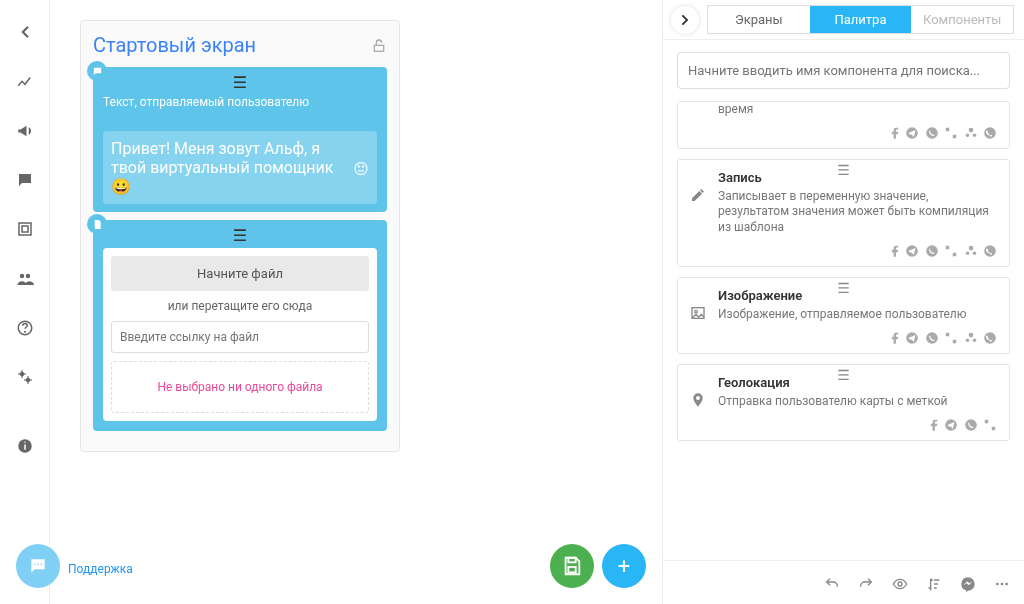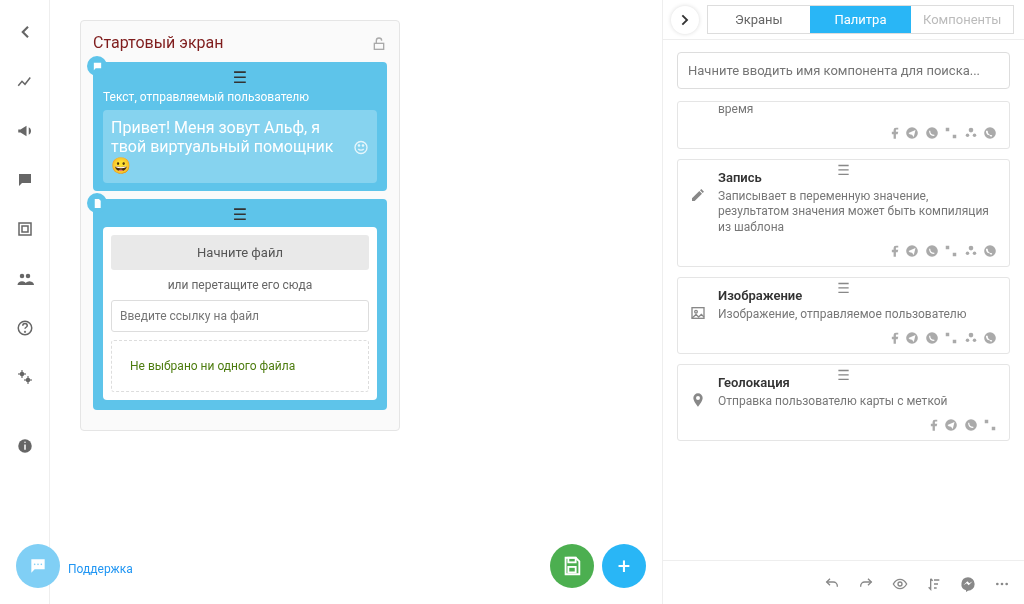--- a/index.html
+++ b/index.html
@@ -2,33 +2,33 @@
 <html><head>
 <meta charset="utf-8">
 <style>
 *{box-sizing:border-box;margin:0;padding:0;font-family:-apple-system,BlinkMacSystemFont,"Segoe UI",Roboto,sans-serif}
 body{width:1024px;height:604px;overflow:hidden;background:#fff;position:relative;color:#333}
 .sidebar{position:absolute;left:0;top:0;width:50px;height:604px;background:#fff;border-right:1px solid #eee;display:flex;flex-direction:column;align-items:center;padding-top:20px;gap:28px}
 .sidebar .icn{color:#666;font-size:18px;cursor:pointer}
 .canvas{position:absolute;left:50px;top:0;right:362px;height:604px;background:#fff;padding:20px 30px}
 .screen-card{width:320px;border:1px solid #e5e5e5;border-radius:4px;background:#fafafa;padding:12px}
 .screen-head{display:flex;justify-content:space-between;align-items:center;margin-bottom:10px}
-.screen-title{font-size:16px;color:#7f1d1d}
+.screen-title{font-size:20px;color:#3b82f6}
 .lock{color:#aaa}
 .block{background:#5ec4ea;border-radius:4px;padding:8px 10px;margin-bottom:8px;position:relative;color:#fff}
 .block .drag{text-align:center;color:#333;font-size:16px;line-height:16px;margin-bottom:4px}
 .block .badge{position:absolute;left:-6px;top:-6px;width:20px;height:20px;border-radius:50%;background:#5ec4ea;display:flex;align-items:center;justify-content:center;font-size:11px}
-.block .lbl{font-size:12px;margin-bottom:6px}
+.block .lbl{font-size:12px;margin-bottom:22px}
 .msg{background:rgba(255,255,255,0.25);border-radius:4px;padding:8px 30px 8px 8px;font-size:16px;position:relative}
 .msg .smile{position:absolute;right:8px;top:50%;transform:translateY(-50%);opacity:.8}
 .file-inner{background:#fff;border-radius:4px;padding:8px 8px;color:#555}
 .file-btn{display:block;width:100%;background:#e9e9e9;border:none;border-radius:3px;padding:10px;font-size:13px;color:#555;cursor:pointer}
 .file-or{text-align:center;font-size:12px;margin:8px 0;color:#666}
 .file-input{width:100%;border:1px solid #ddd;border-radius:3px;padding:8px;font-size:12px;color:#888}
-.file-empty{border:1px dashed #ddd;border-radius:3px;padding:18px;font-size:12px;color:#4d7c0f;margin-top:8px}
+.file-empty{border:1px dashed #ddd;border-radius:3px;padding:18px;text-align:center;font-size:12px;color:#ec4899;margin-top:8px}
 .fab{position:absolute;bottom:16px;width:44px;height:44px;border-radius:50%;display:flex;align-items:center;justify-content:center;color:#fff;font-size:22px;cursor:pointer}
 .fab.save{right:430px;background:#4caf50}
 .fab.add{right:378px;background:#29b6f6}
 .chat-fab{position:absolute;left:16px;bottom:16px;width:44px;height:44px;border-radius:50%;background:#80cff5;display:flex;align-items:center;justify-content:center;color:#fff;font-size:20px;cursor:pointer}
 .support{position:absolute;left:68px;bottom:28px;font-size:12px;color:#2196f3;cursor:pointer}
 .panel{position:absolute;right:0;top:0;width:362px;height:604px;background:#fff;border-left:1px solid #eee;display:flex;flex-direction:column}
 .panel-top{display:flex;align-items:center;height:40px;border-bottom:1px solid #eee;padding-left:8px}
 .collapse{width:28px;height:28px;border-radius:50%;background:#fff;display:flex;align-items:center;justify-content:center;font-size:16px;color:#333;cursor:pointer;margin-right:8px;box-shadow:0 0 4px rgba(0,0,0,.15)}
 .tabs{display:flex;flex:1;border:1px solid #ddd;border-radius:0;overflow:hidden;margin-right:10px}
 .tab{flex:1;text-align:center;padding:6px 0;font-size:13px;cursor:pointer;color:#666;background:#fff}

